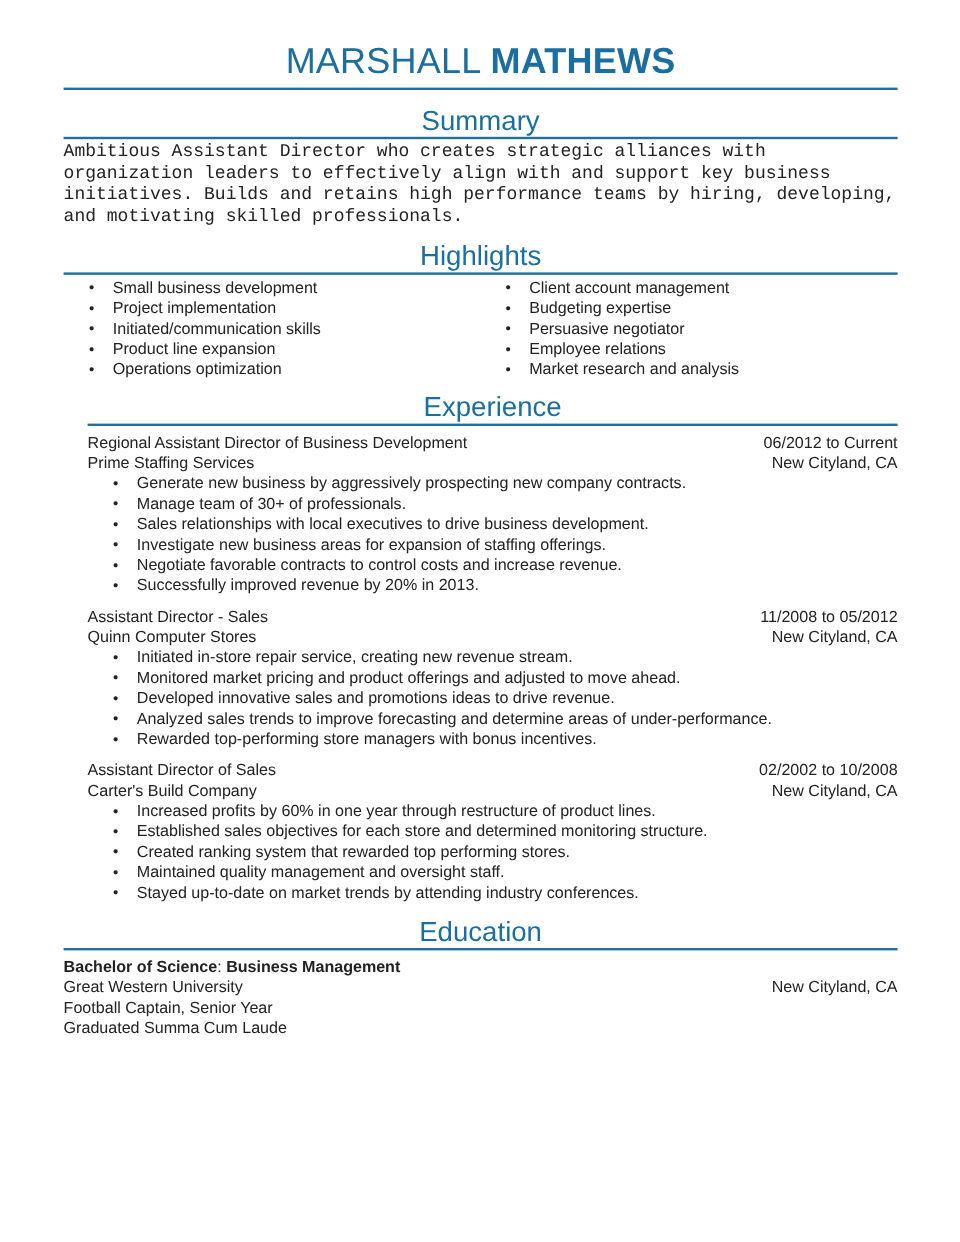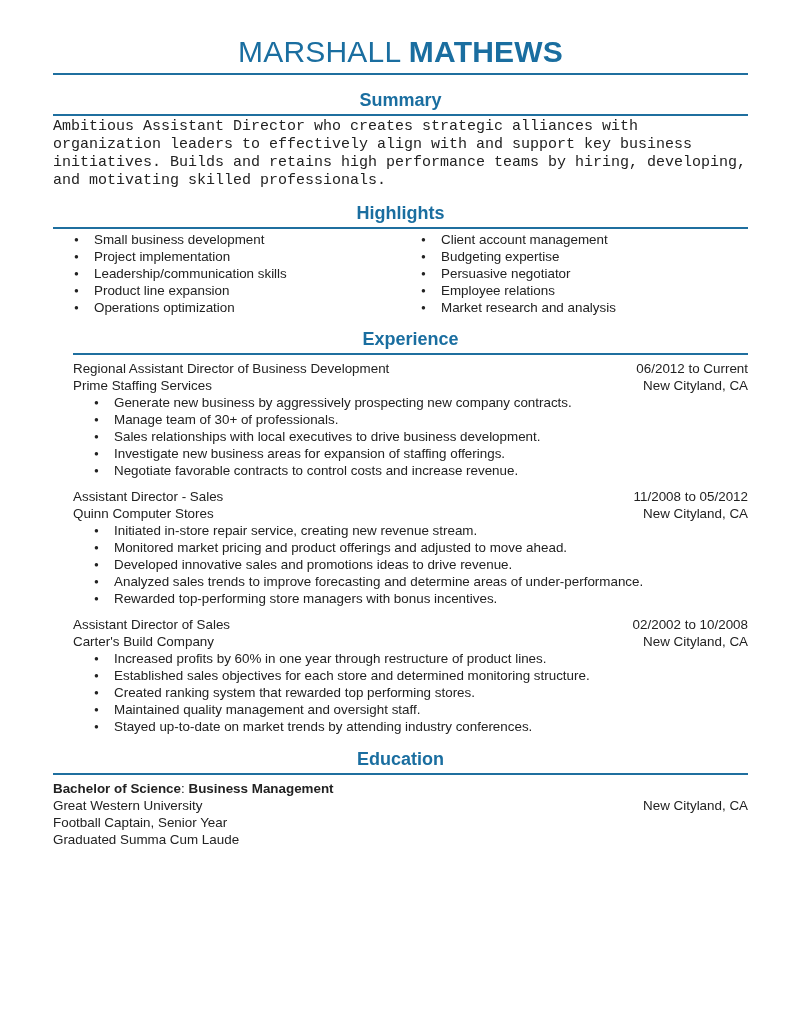--- a/index.html
+++ b/index.html
@@ -10,21 +10,21 @@
   .page { position: absolute; left: 53px; right: 52px; top: 0; }
   .name {
     text-align: center; font-size: 30px; color: #1a6ea0; letter-spacing: 0.2px;
     margin-top: 35px; line-height: 34px;
   }
   .name .last { font-weight: bold; }
   .rule { height: 2px; background: #1f6f9f; }
   .name-rule { margin-top: 4px; }
   .contact { text-align: center; font-size: 12.4px; margin-top: 5px; line-height: 16px; }
   .section-title {
-    text-align: center; font-size: 18px; font-weight: bold; color: #1a6ea0;
+    text-align: center; font-size: 23px; font-weight: normal; color: #1a6ea0;
     line-height: 24px;
   }
   .section-title + .rule { margin-top: 2px; }
   .para { font-size: 15px; line-height: 18px; margin-top: 2px; font-family: Liberation Mono, monospace; }
   ul.bullets { list-style: none; margin: 0; padding: 0; }
   ul.bullets li {
     position: relative; padding-left: 41px; font-size: 13.4px; line-height: 17px;
   }
   ul.bullets li::before {
     content: "●"; position: absolute; left: 21px; font-size: 8px; top: 0; line-height: 17px;
@@ -51,21 +51,21 @@
     <div class="para">Ambitious Assistant Director who creates strategic alliances with organization leaders to effectively align with and support key business initiatives. Builds and retains high performance teams by hiring, developing, and motivating skilled professionals.</div>
   </div>
 
   <div style="margin-top:11px;">
     <div class="section-title">Highlights</div>
     <div class="rule"></div>
     <div class="hl-cols">
       <ul class="bullets hl-col">
         <li>Small business development</li>
         <li>Project implementation</li>
-        <li>Leadership/communication skills</li>
+        <li>Initiated/communication skills</li>
         <li>Product line expansion</li>
         <li>Operations optimization</li>
       </ul>
       <ul class="bullets hl-col">
         <li>Client account management</li>
         <li>Budgeting expertise</li>
         <li>Persuasive negotiator</li>
         <li>Employee relations</li>
         <li>Market research and analysis</li>
       </ul>
@@ -84,20 +84,21 @@
       <div class="job-row">
           <span>Prime Staffing Services</span>
           <span>New Cityland, CA</span>
         </div>
       <ul class="bullets">
         <li>Generate new business by aggressively prospecting new company contracts.</li>
         <li>Manage team of 30+ of professionals.</li>
         <li>Sales relationships with local executives to drive business development.</li>
         <li>Investigate new business areas for expansion of staffing offerings.</li>
         <li>Negotiate favorable contracts to control costs and increase revenue.</li>
+        <li>Successfully improved revenue by 20% in 2013.</li>
       </ul>
     </div>
 
     <div class="job" style="margin-top:9px;">
       <div class="job-row">
           <span>Assistant Director - Sales</span>
           <span>11/2008 to 05/2012</span>
         </div>
       <div class="job-row">
           <span>Quinn Computer Stores</span>

